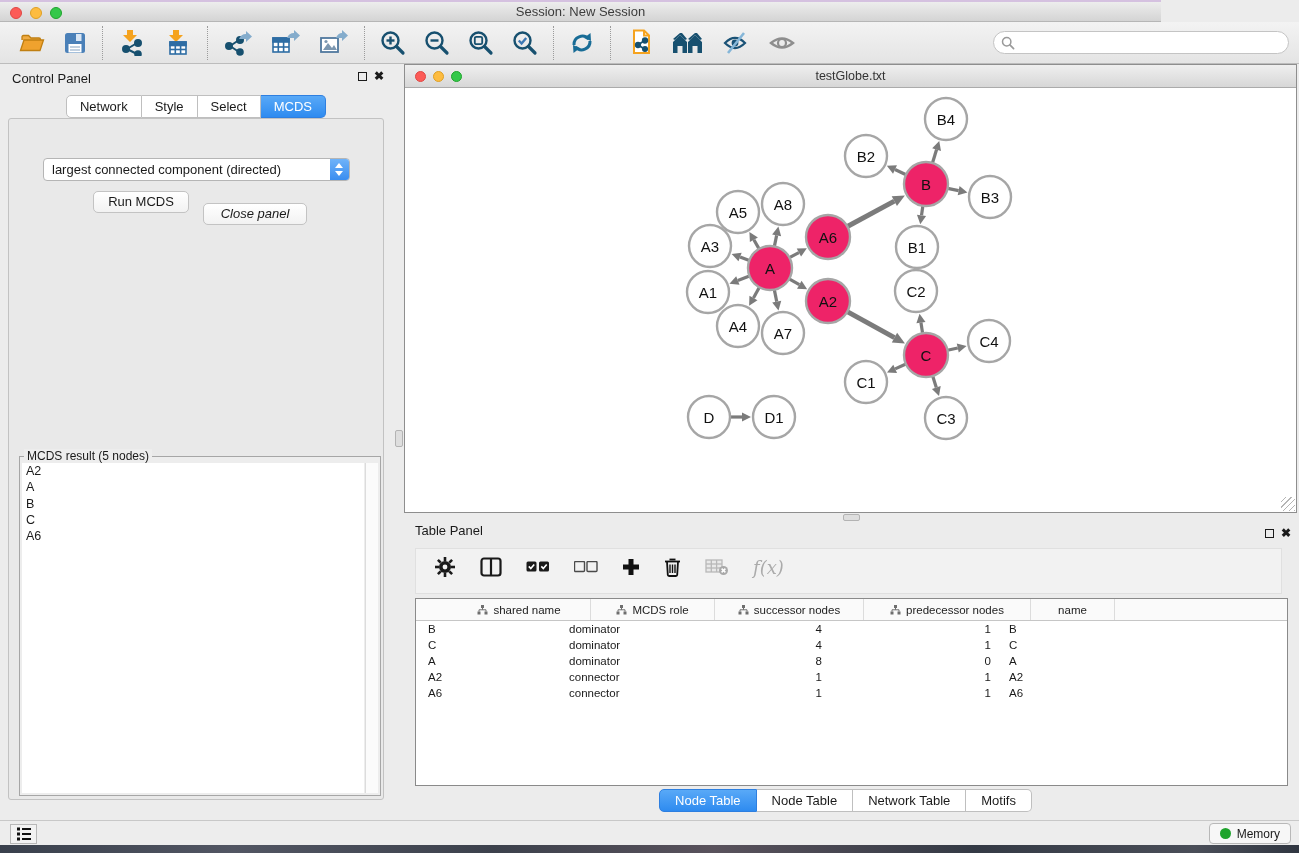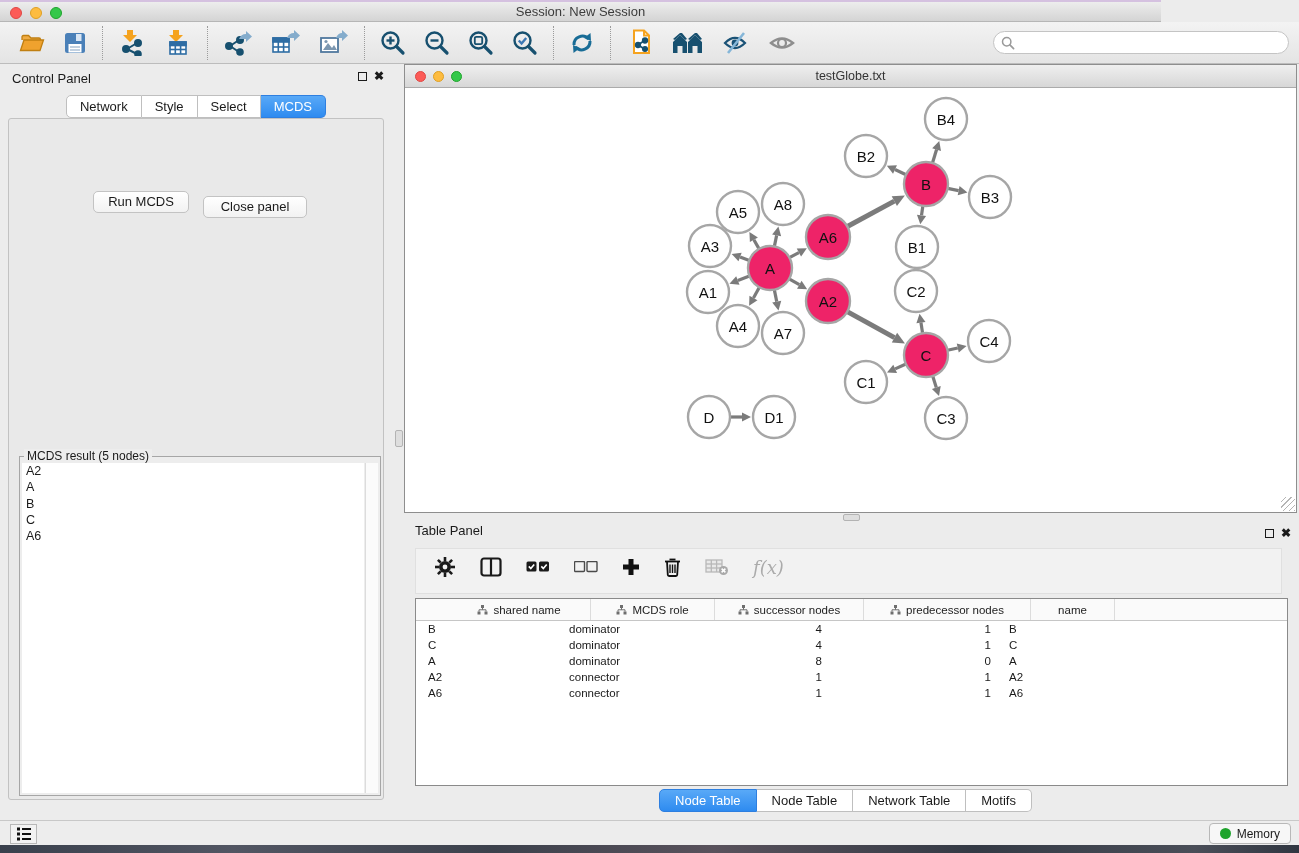--- a/index.html
+++ b/index.html
@@ -48,21 +48,21 @@
   .selectbox { position:absolute; top:39px; left:34px; width:307px; height:23px; background:#fff;
     border:1px solid #B5B5B5; border-radius:4px; display:flex; align-items:center; }
   .selectbox .sel-text { flex:1; padding-left:8px; font-size:13px; white-space:nowrap; overflow:hidden; }
   .stepper { width:19px; height:21px; margin-right:0; border-radius:0 3px 3px 0;
     background:linear-gradient(#6FB3F9,#3A8DF0); position:relative; }
   .stepper .up { position:absolute; left:5px; top:4px; width:0; height:0; border-left:4.5px solid transparent; border-right:4.5px solid transparent; border-bottom:5px solid #fff; }
   .stepper .down { position:absolute; left:5px; bottom:4px; width:0; height:0; border-left:4.5px solid transparent; border-right:4.5px solid transparent; border-top:5px solid #fff; }
   .btn { position:absolute; height:22px; background:linear-gradient(#FFFFFF,#F2F2F2); border:1px solid #C3C3C3;
     border-radius:5px; font-size:13px; text-align:center; line-height:20px; cursor:default; }
   .btn-run { top:72px; left:84px; width:96px; }
-  .btn-close { top:77px; left:194px; width:104px; }
+  .btn-close { top:84px; left:194px; width:104px;font-style:italic; }
 
   .groupbox { position:absolute; left:10px; top:337px; width:362px; height:340px; border:1px solid #A6A6A6; background:#EDEDED; }
   .groupbox .legend { position:absolute; top:-8px; left:4px; background:#EDEDED; padding:0 3px; font-size:12px; }
   .mcds-list { position:absolute; left:2px; right:16px; top:6px; bottom:2px; background:#fff; overflow:hidden; }
   .mcds-item { font-size:12.5px; line-height:16.3px; padding-left:4px; }
   .mcds-scroll { position:absolute; right:2px; top:6px; bottom:2px; width:13px; background:#FBFBFB; border-left:1px solid #DCDCDC; }
 
   
   .net-window { position:absolute; left:404px; top:64px; width:893px; height:449px; border:1px solid #8E8E8E; background:#fff; }
   .net-titlebar { position:relative; height:23px; background:linear-gradient(#EFEFEF,#D7D7D7); border-bottom:1px solid #ABABAB; }
@@ -286,20 +286,27 @@
         <span class="mini-close">✖</span>
       </span>
     </div>
     <div class="seg-row cp-tabs" id="cp-tabs">
         <div class="seg">Network</div>
         <div class="seg">Style</div>
         <div class="seg">Select</div>
         <div class="seg active">MCDS</div>
       </div>
     <div class="cp-content">
+      <div class="selectbox">
+        <span class="sel-text">largest connected component (directed)</span>
+        <span class="stepper">
+            <span class="up"></span>
+            <span class="down"></span>
+          </span>
+      </div>
       <div class="btn btn-run">Run MCDS</div>
       <div class="btn btn-close">Close panel</div>
       <div class="groupbox">
         <span class="legend">MCDS result (5 nodes)</span>
         <div class="mcds-list" id="mcds-list">
             <div class="mcds-item">A2</div>
             <div class="mcds-item">A</div>
             <div class="mcds-item">B</div>
             <div class="mcds-item">C</div>
             <div class="mcds-item">A6</div>

